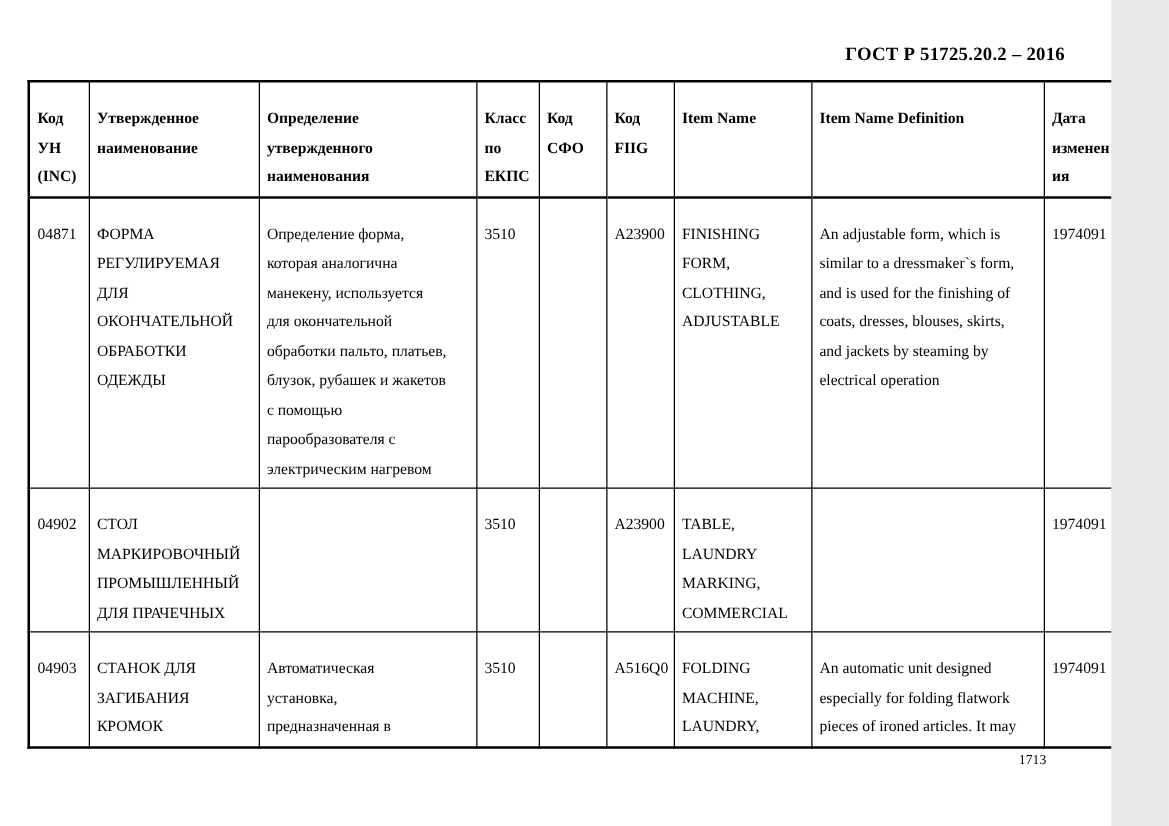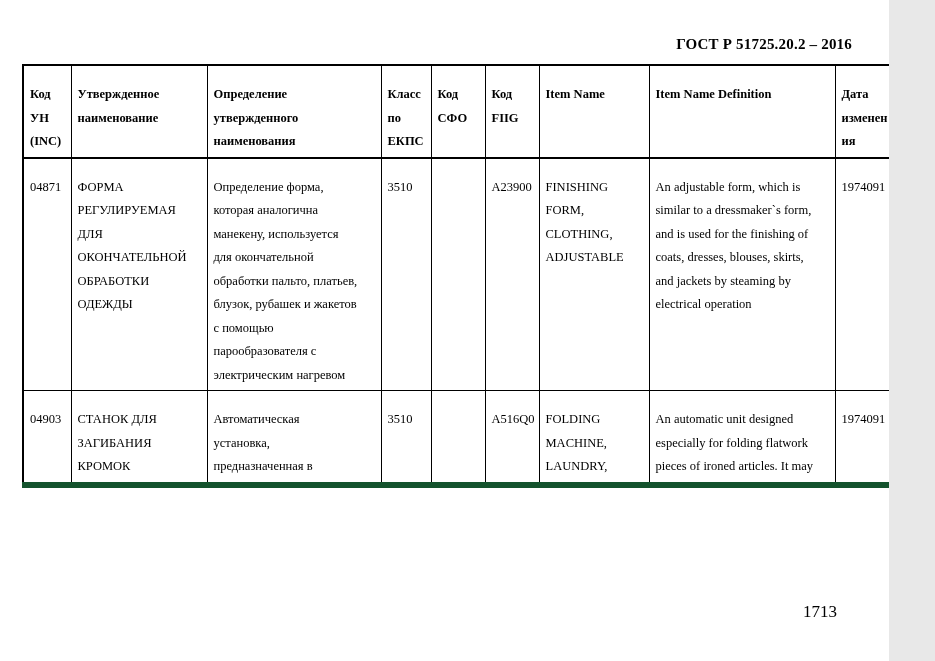--- a/index.html
+++ b/index.html
@@ -38,35 +38,35 @@
     font-size: 12.5px;
     line-height: 23.5px;
     padding: 17px 6px 3px 6px;
     white-space: pre-line;
     overflow: hidden;
   }
   table.gost thead th {
     font-weight: bold;
     border-bottom: 2px solid #000;
   }
-  table.gost tbody tr:last-child td { border-bottom: 6px solid #14532d; }
+  table.gost tbody tr:last-child td { border-bottom: 1px solid #14532d; }
   col.c1 { width: 48px; }
   col.c2 { width: 136px; }
   col.c3 { width: 174px; }
   col.c4 { width: 50px; }
   col.c5 { width: 54px; }
   col.c6 { width: 54px; }
   col.c7 { width: 110px; }
   col.c8 { width: 186px; }
   col.c9 { width: 64px; }
   .page-number {
     position: absolute;
     top: 602px;
     right: 52px;
-    font-size: 17px;
+    font-size: 11px;
   }
 </style>
 </head>
 <body>
 
 <div class="page">
 
   <div class="doc-header">ГОСТ Р 51725.20.2 – 2016</div>
 
   <table class="gost">
@@ -132,20 +132,37 @@
 ADJUSTABLE</td>
         <td>An adjustable form, which is
 similar to a dressmaker`s form,
 and is used for the finishing of
 coats, dresses, blouses, skirts,
 and jackets by steaming by
 electrical operation</td>
         <td>1974091</td>
       </tr>
       <tr>
+        <td>04902</td>
+        <td>СТОЛ
+МАРКИРОВОЧНЫЙ
+ПРОМЫШЛЕННЫЙ
+ДЛЯ ПРАЧЕЧНЫХ</td>
+        <td></td>
+        <td>3510</td>
+        <td></td>
+        <td>A23900</td>
+        <td>TABLE,
+LAUNDRY
+MARKING,
+COMMERCIAL</td>
+        <td></td>
+        <td>1974091</td>
+      </tr>
+      <tr>
         <td>04903</td>
         <td>СТАНОК ДЛЯ
 ЗАГИБАНИЯ
 КРОМОК</td>
         <td>Автоматическая
 установка,
 предназначенная в</td>
         <td>3510</td>
         <td></td>
         <td>A516Q0</td>

